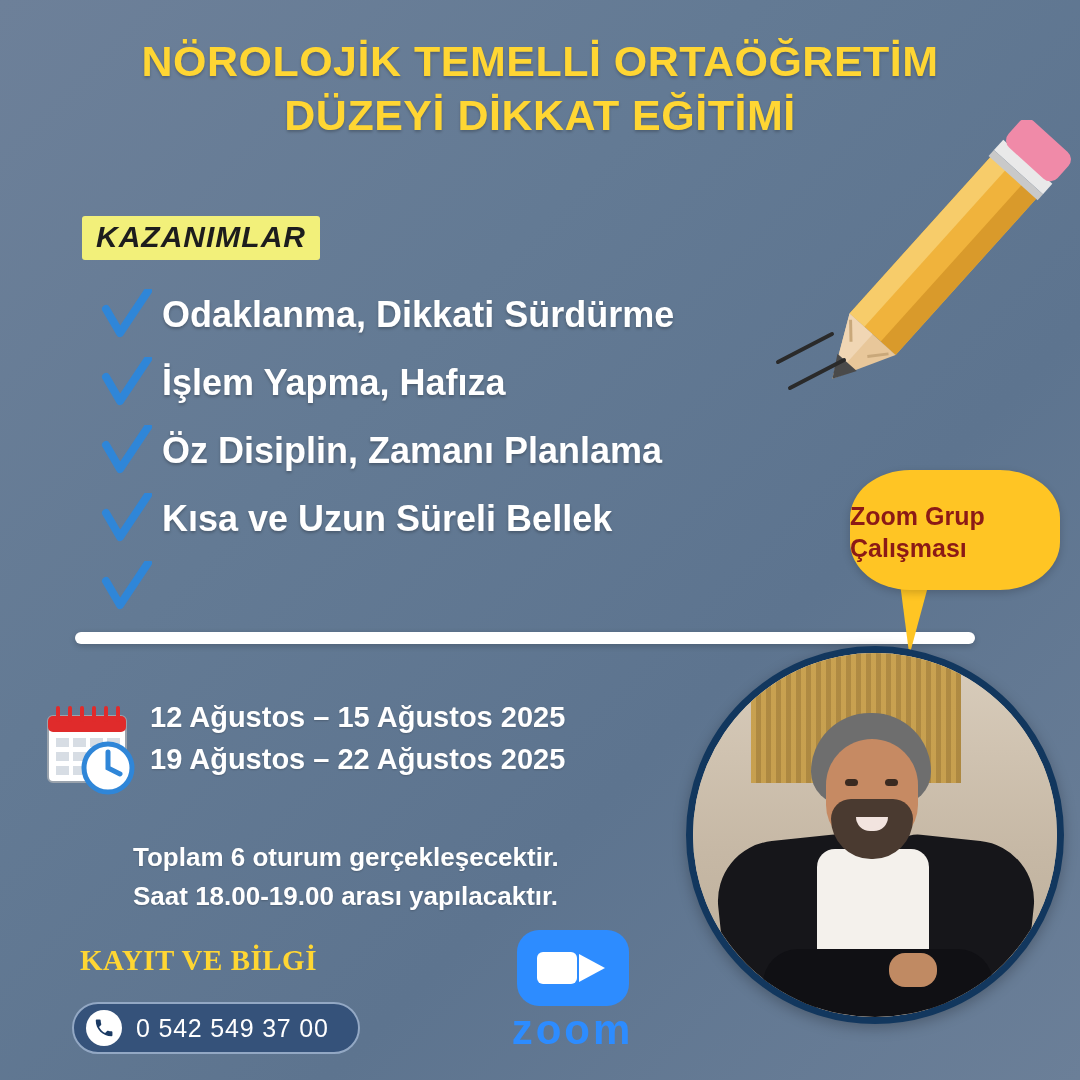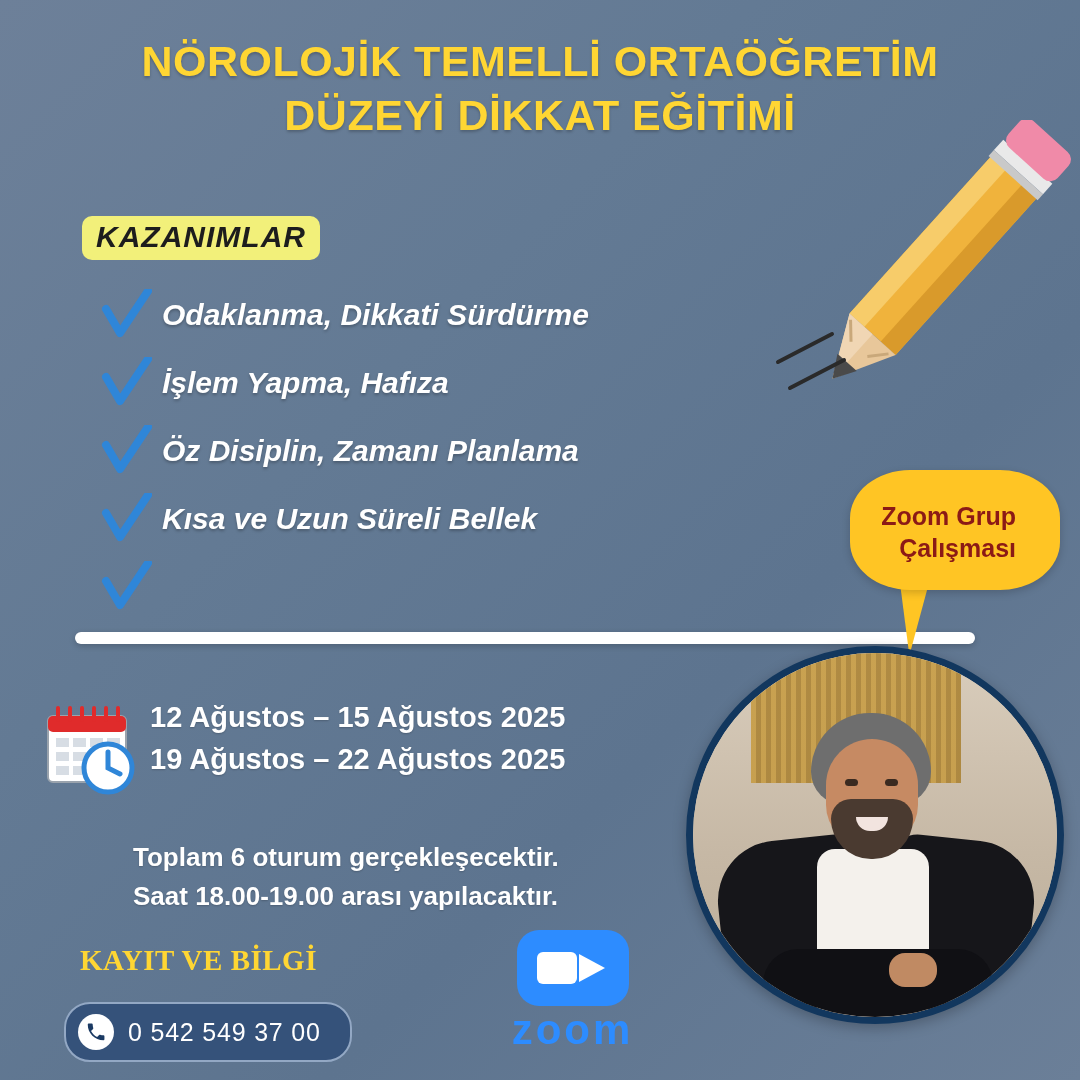--- a/index.html
+++ b/index.html
@@ -40,21 +40,21 @@
   .kazanimlar {
     position: absolute;
     top: 216px;
     left: 82px;
     font-size: 30px;
     font-weight: bold;
     font-style: italic;
     color: #1d1d1d;
     background: #f2f07a;
     padding: 4px 14px 6px 14px;
-    border-radius: 10px;
+    border-radius: 3px;
     letter-spacing: 1px;
   }
 
   
   .benefits {
     position: absolute;
     top: 282px;
     left: 100px;
     width: 760px;
   }
@@ -65,25 +65,24 @@
     margin-bottom: 2px;
   }
   .check-icon {
     width: 52px;
     height: 52px;
     flex: 0 0 52px;
     margin-right: 10px;
   }
   .benefit-text {
     color: #ffffff;
-    font-size: 30px;
+    font-size: 36px;
     font-weight: bold;
     text-shadow: 0 2px 3px rgba(0,0,0,0.25);
     white-space: nowrap;
-    font-style: italic;
   }
 
   
   .divider {
     position: absolute;
     left: 75px;
     top: 632px;
     width: 900px;
     height: 12px;
     background: #ffffff;
@@ -112,21 +111,21 @@
     box-shadow: 0 3px 8px rgba(0,0,0,0.18);
   }
   .bubble-text {
     position: absolute;
     top: 485px;
     left: 850px;
     width: 166px;
     height: 95px;
     display: flex;
     flex-direction: column;
-    align-items: flex-end;
+    align-items: flex-start;
     justify-content: center;
     color: #8b1a16;
     font-size: 25px;
     font-weight: bold;
     line-height: 1.25;
     text-align: center;
   }
   .bubble-tail {
     position: absolute;
     top: 575px;
@@ -175,23 +174,23 @@
     left: 80px;
     color: #ffd633;
     font-size: 29px;
     font-weight: bold;
     letter-spacing: 0.5px;
     font-family: Liberation Serif, serif;
   }
   .phone-pill {
     position: absolute;
     top: 1002px;
-    left: 64px;
+    left: 72px;
     width: 288px;
-    height: 60px;
+    height: 52px;
     background: #35527a;
     border: 2px solid #93a8c4;
     border-radius: 26px;
     display: flex;
     align-items: center;
     padding-left: 12px;
     box-sizing: border-box;
   }
   .phone-circle {
     width: 36px;

